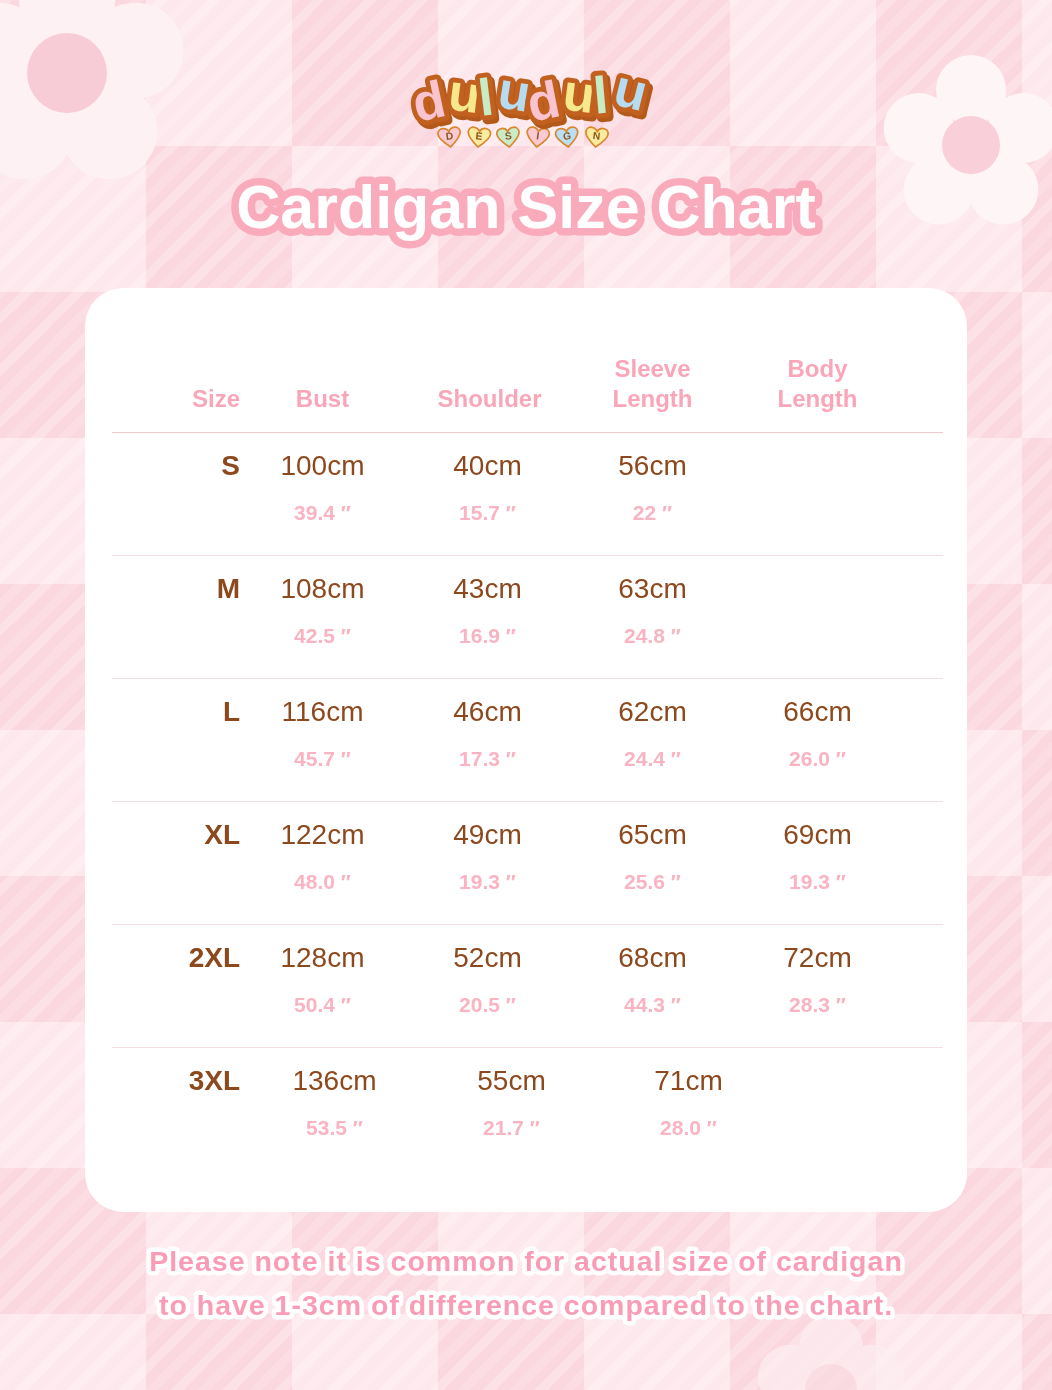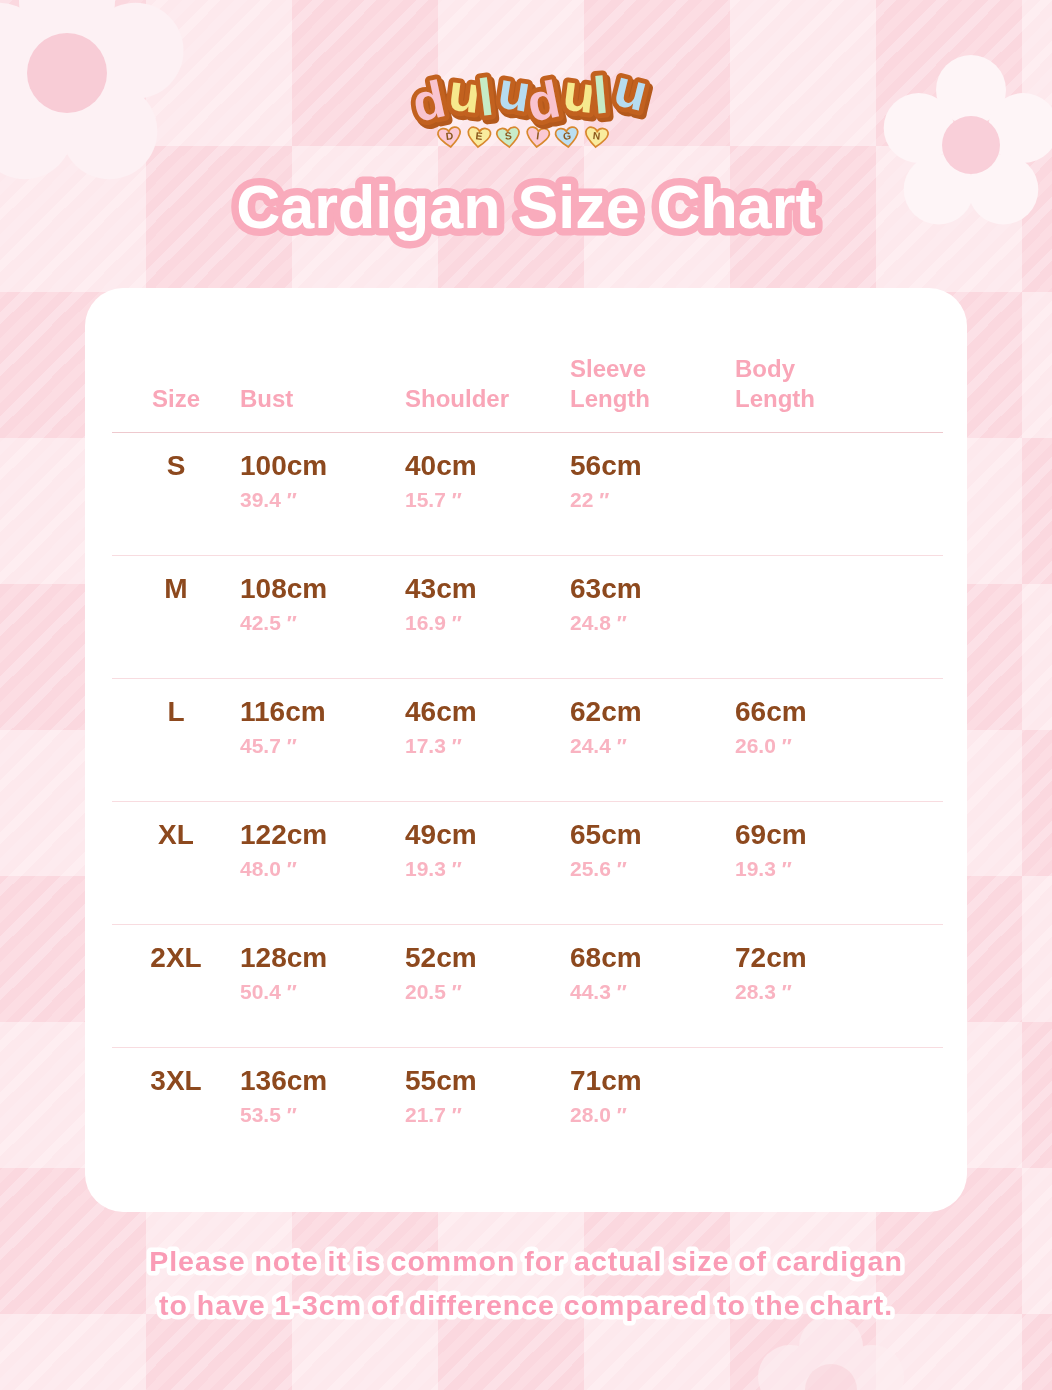--- a/index.html
+++ b/index.html
@@ -23,28 +23,28 @@
   .logo-hearts path{stroke:#d8882e;stroke-width:1.8;}
   .logo-hearts text{font-family:"Liberation Sans","DejaVu Sans",sans-serif;font-weight:bold;font-size:10.5px;
     fill:#8a571d;text-anchor:middle;}
   .title-svg{position:absolute;top:154px;left:0;width:1052px;height:106px;}
   .title-svg text{font-family:"Liberation Sans","DejaVu Sans",sans-serif;font-weight:bold;font-size:61px;
     fill:#ffffff;stroke-width:15;paint-order:stroke;stroke-linejoin:round;text-anchor:middle;}
   .card{position:absolute;left:85px;top:288px;width:882px;height:924px;background:#ffffff;border-radius:38px;
     box-sizing:border-box;padding:0 24px 0 27px;}
   .thead{display:flex;align-items:flex-end;padding:66px 0 18px 0;border-bottom:1px solid #eec9ce;}
   .trow{display:flex;align-items:flex-start;height:123px;box-sizing:border-box;padding-top:16px;border-bottom:1px solid #f8dce0;}
-  .trow:last-child{border-bottom:none;}
-  .col-size{width:128px;text-align:center;}
-  .col{width:165px;text-align:left;}
+  .trow:last-child{border-bottom:none;gap:12px;}
+  .col-size{width:128px;text-align:right;}
+  .col{width:165px;text-align:center;}
   .hdr{color:#f9a6b8;font-weight:bold;font-size:24px;line-height:30px;}
   .hdr .hw{display:inline-block;max-width:100px;}
   .szlabel{color:#8d491e;font-weight:bold;font-size:28px;line-height:34px;}
-  .cm{color:#8d491e;font-weight:bold;font-size:28px;line-height:34px;}
-  .in{color:#f9b3c1;font-weight:bold;font-size:21px;line-height:26px;margin-top:4px;}
+  .cm{color:#8d491e;font-weight:normal;font-size:28px;line-height:34px;}
+  .in{color:#f9b3c1;font-weight:bold;font-size:21px;line-height:26px;margin-top:17px;}
   .note-svg{position:absolute;top:1237px;left:0;width:1052px;height:120px;}
   .note-svg text{font-family:"Liberation Sans","DejaVu Sans",sans-serif;font-weight:bold;font-size:28.5px;
     stroke:#ffffff;stroke-width:9;paint-order:stroke;stroke-linejoin:round;text-anchor:middle;letter-spacing:1px;}
 </style>
 </head>
 <body>
 
 <div class="page">
   <div class="bg-checker"></div>
 

